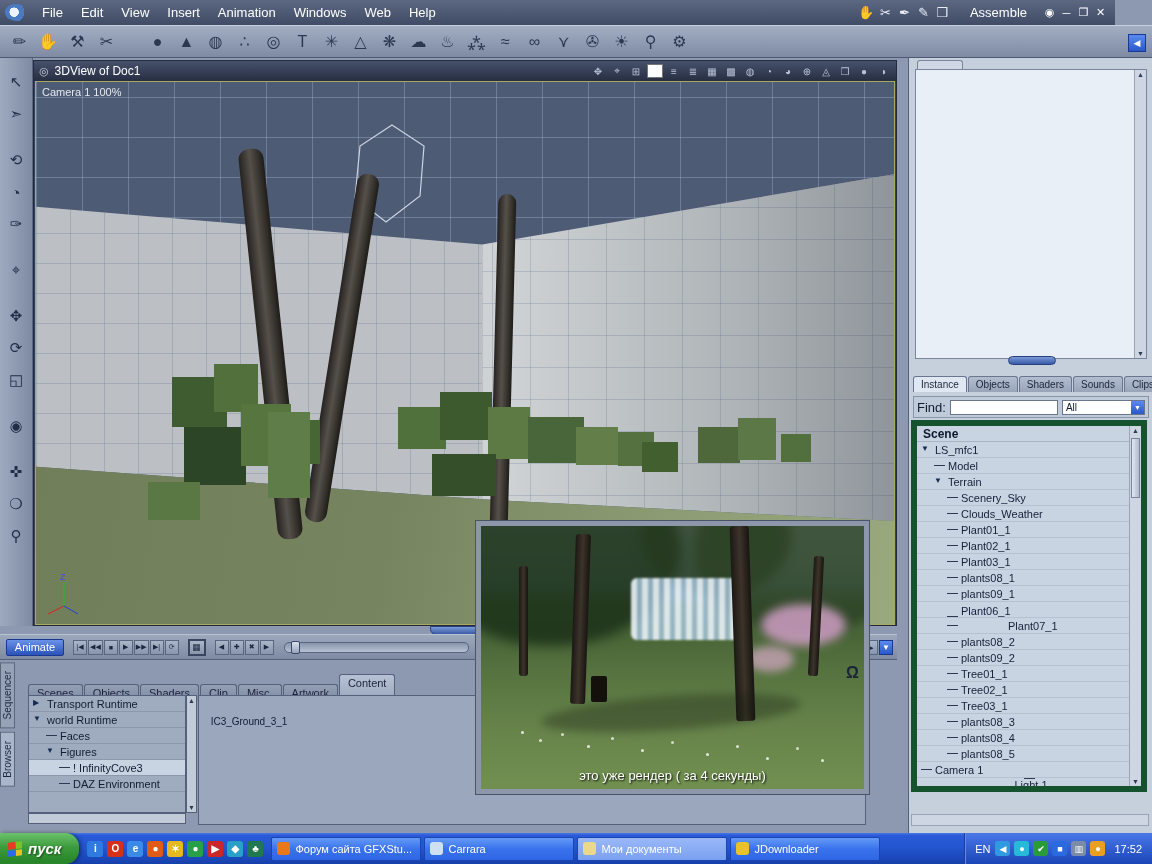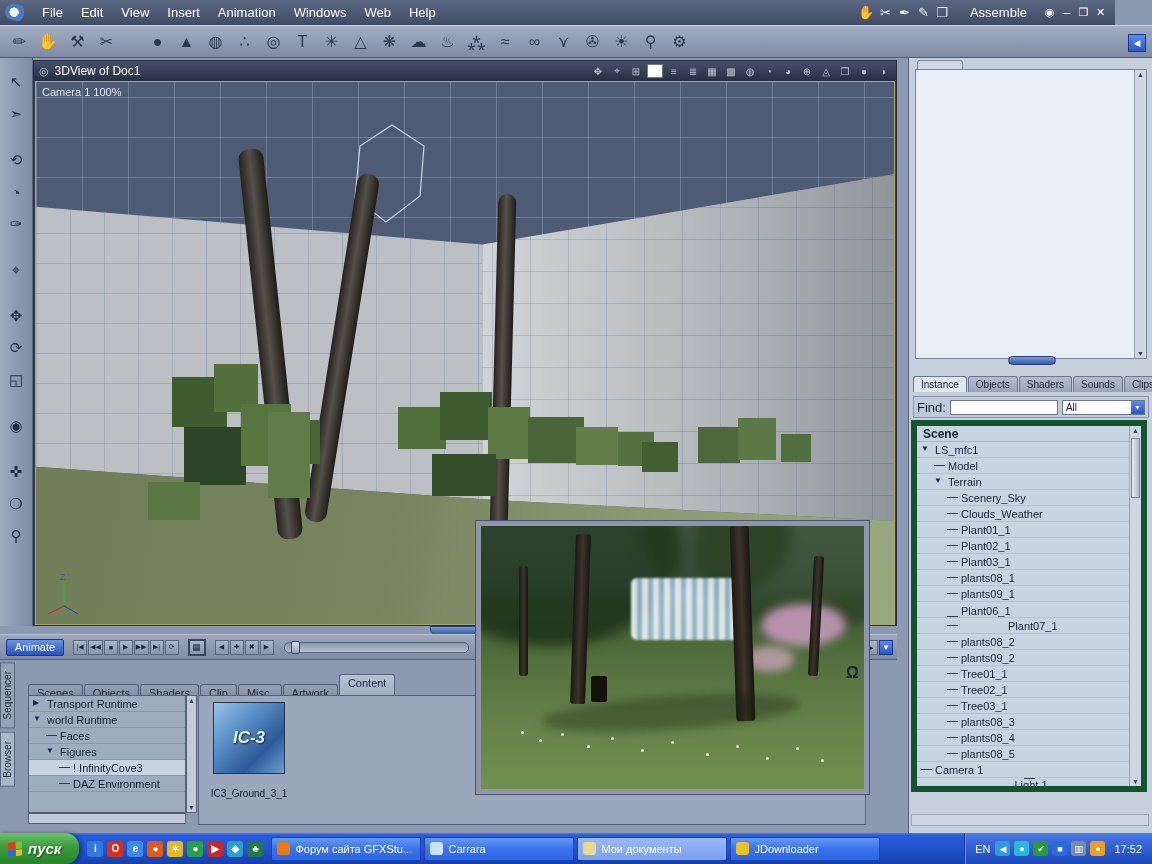--- a/index.html
+++ b/index.html
@@ -439,21 +439,20 @@
           <span class="twig"></span>
           <span>Dystopia</span>
         </div>
       </div>
     <div class="btree-sv"></div>
     <div class="btree-sh"></div>
     <div class="bcontent">
       <div class="thumbs">
 
       <div class="thumb">
-            <div class="thumb-img">IC-3</div>
             <div class="thumb-label">IC3_Ground_3_1</div>
           </div>
         </div>
     </div>
     <span class="headphones">Ω</span>
   </div>
 
   <div class="render-overlay">
     <div class="render-img">
       <div class="ri-canopy cl"></div>
@@ -462,20 +461,21 @@
       <div class="ri-water"></div>
       <div class="ri-pink1"></div>
       <div class="ri-pink2"></div>
       <div class="ri-trunk rt1"></div>
       <div class="ri-trunk rt2"></div>
       <div class="ri-trunk rt3"></div>
       <div class="ri-trunk rt4"></div>
       <div class="ri-stump"></div>
       <div class="ri-shadow"></div>
       <div class="ri-dots"></div>
+      <div class="ri-caption">это уже рендер ( за 4 секунды)</div>
     </div>
   </div>
 
   <div class="rightpanel">
     <div class="folder-tab"></div>
     <div class="filebox">
       <div class="fb-scroll"></div>
     </div>
     <div class="rtabs">
 

